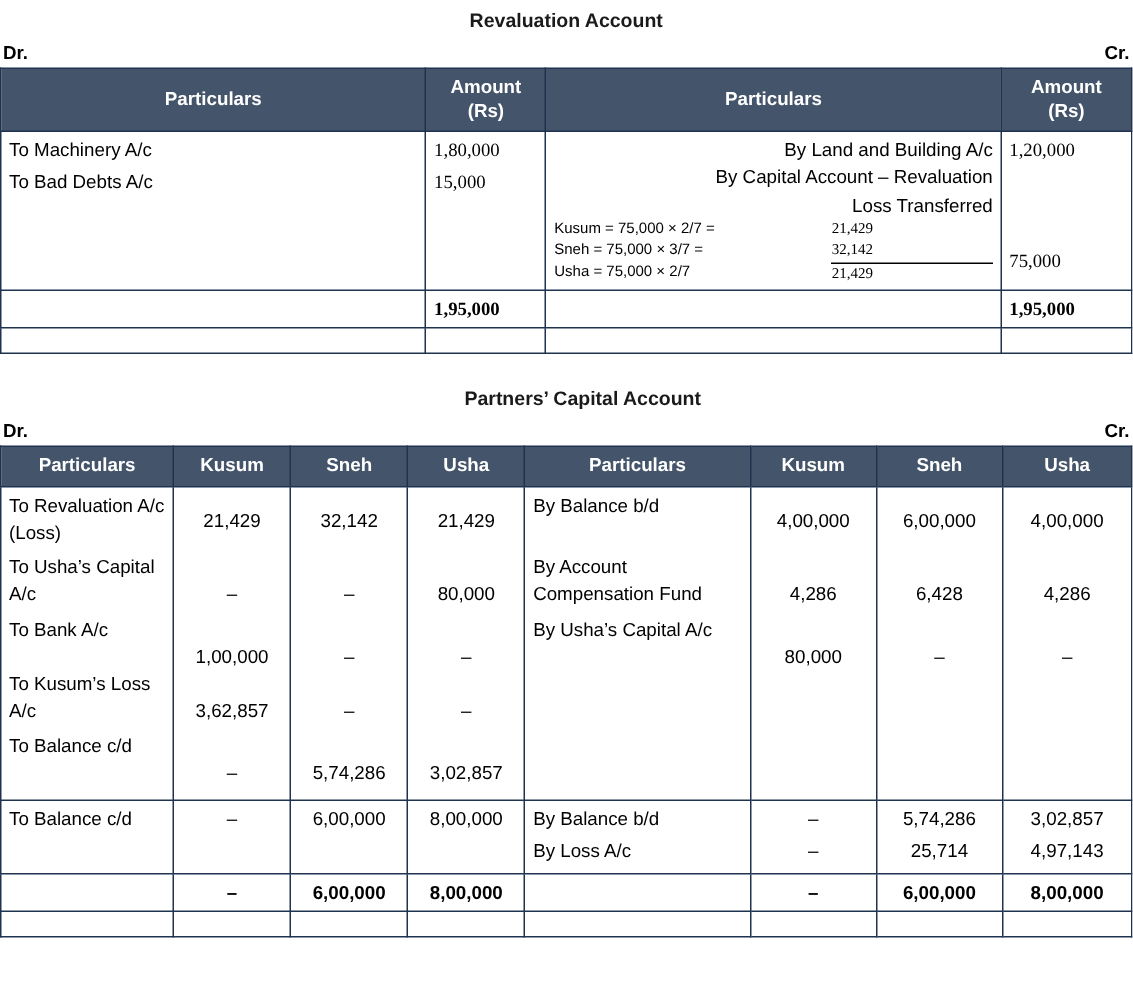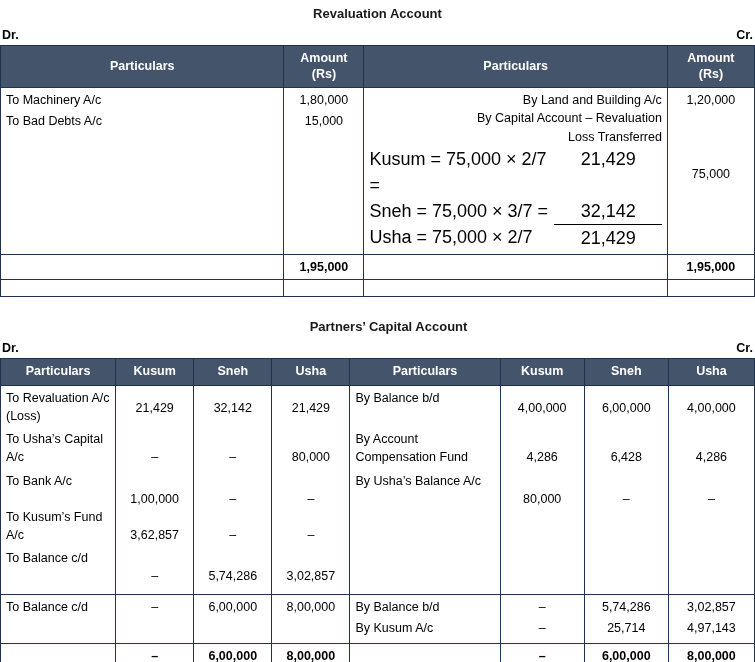--- a/index.html
+++ b/index.html
@@ -57,35 +57,35 @@
     padding: 5px 2px;
     line-height: 1.25;
     vertical-align: middle;
   }
 
   .cell {
     padding: 3px 5px;
     line-height: 1.45;
     font-size: 12.5px;
   }
-  .right { text-align: center; }
+  .right { text-align: left; font-family: Liberation Serif, serif; }
   .center { text-align: center; }
   .bold { font-weight: bold; }
 
   
   .rev-lines div { white-space: nowrap; text-align: right; }
   .inner {
     width: 100%;
     border-collapse: collapse;
     table-layout: fixed;
   }
   .inner td {
     border: 0;
     padding: 0;
-    font-size: 18px;
+    font-size: 10px;
     line-height: 1.45;
   }
   .topline { border-top: 1px solid #000 !important; }
 
   .sect2 { margin-top: 14px; }
 
   .blankrow td { height: 16px; }
 </style>
 </head>
 <body>
@@ -206,21 +206,21 @@
       <th>Sneh</th>
       <th>Usha</th>
     </tr>
 
     <tr>
 
       <td>
         <div class="cell" style="height:35px;">To Revaluation A/c (Loss)</div>
         <div class="cell" style="height:36px;">To Usha’s Capital A/c</div>
         <div class="cell" style="height:30px;">To Bank A/c</div>
-        <div class="cell" style="height:35px;">To Kusum’s Fund A/c</div>
+        <div class="cell" style="height:35px;">To Kusum’s Loss A/c</div>
         <div class="cell" style="height:24px;">To Balance c/d</div>
       </td>
 
       <td>
         <div class="cell center" style="height:35px;padding-top:13px;">21,429</div>
         <div class="cell center" style="height:36px;padding-top:11px;">–</div>
         <div class="cell center" style="height:30px;">1,00,000</div>
         <div class="cell center" style="height:35px;">3,62,857</div>
         <div class="cell center" style="height:24px;">–</div>
       </td>
@@ -237,21 +237,21 @@
         <div class="cell center" style="height:35px;padding-top:13px;">21,429</div>
         <div class="cell center" style="height:36px;padding-top:11px;">80,000</div>
         <div class="cell center" style="height:30px;">–</div>
         <div class="cell center" style="height:35px;">–</div>
         <div class="cell center" style="height:24px;">3,02,857</div>
       </td>
 
       <td>
         <div class="cell" style="height:35px;">By Balance b/d</div>
         <div class="cell" style="height:36px;">By Account Compensation Fund</div>
-        <div class="cell" style="height:30px;">By Usha’s Balance A/c</div>
+        <div class="cell" style="height:30px;">By Usha’s Capital A/c</div>
       </td>
 
       <td>
         <div class="cell center" style="height:35px;padding-top:13px;">4,00,000</div>
         <div class="cell center" style="height:36px;padding-top:11px;">4,286</div>
         <div class="cell center" style="height:30px;">80,000</div>
       </td>
 
       <td>
         <div class="cell center" style="height:35px;padding-top:13px;">6,00,000</div>
@@ -279,21 +279,21 @@
       <td>
         <div class="cell center">6,00,000</div>
         <div class="cell center">&nbsp;</div>
       </td>
       <td>
         <div class="cell center">8,00,000</div>
         <div class="cell center">&nbsp;</div>
       </td>
       <td>
         <div class="cell">By Balance b/d</div>
-        <div class="cell" style="padding-top:0;">By Kusum A/c</div>
+        <div class="cell" style="padding-top:0;">By Loss A/c</div>
       </td>
       <td>
         <div class="cell center">–</div>
         <div class="cell center" style="padding-top:0;">–</div>
       </td>
       <td>
         <div class="cell center">5,74,286</div>
         <div class="cell center" style="padding-top:0;">25,714</div>
       </td>
       <td>

